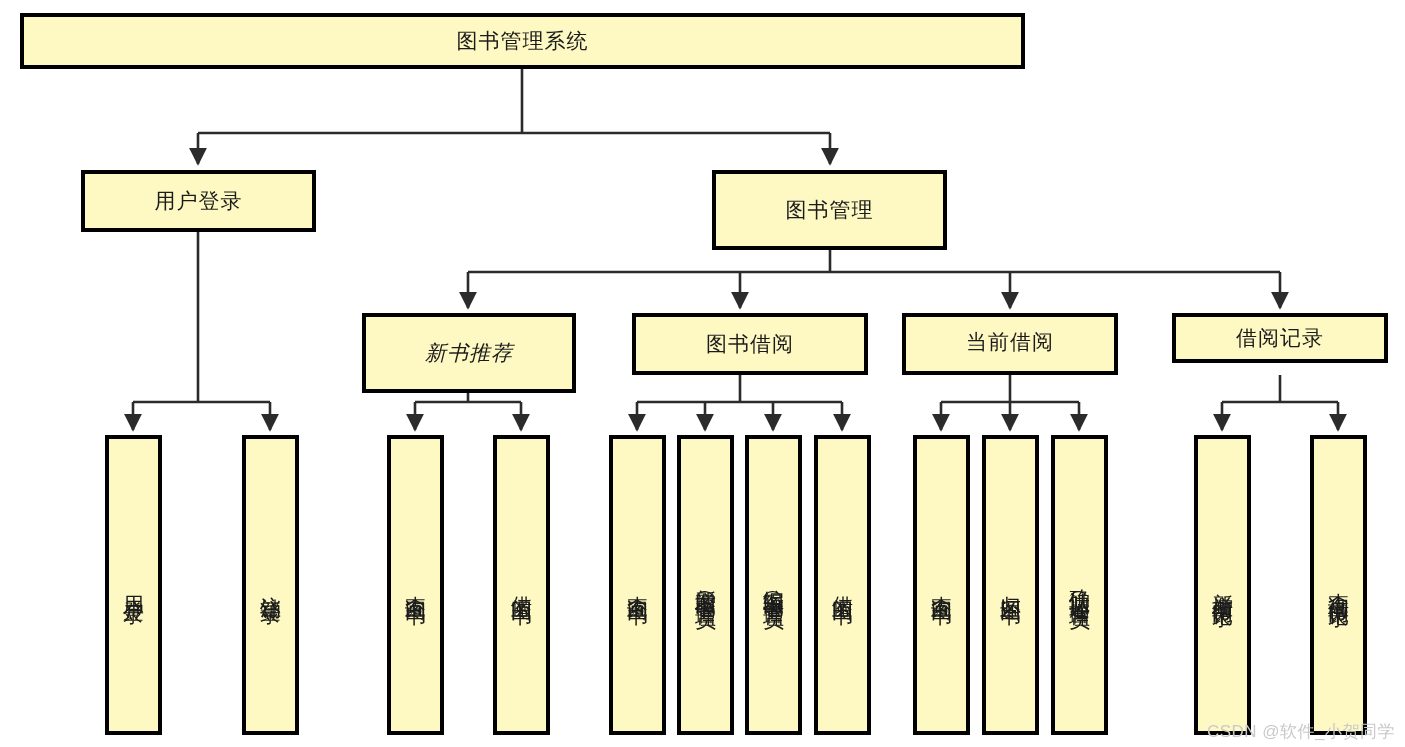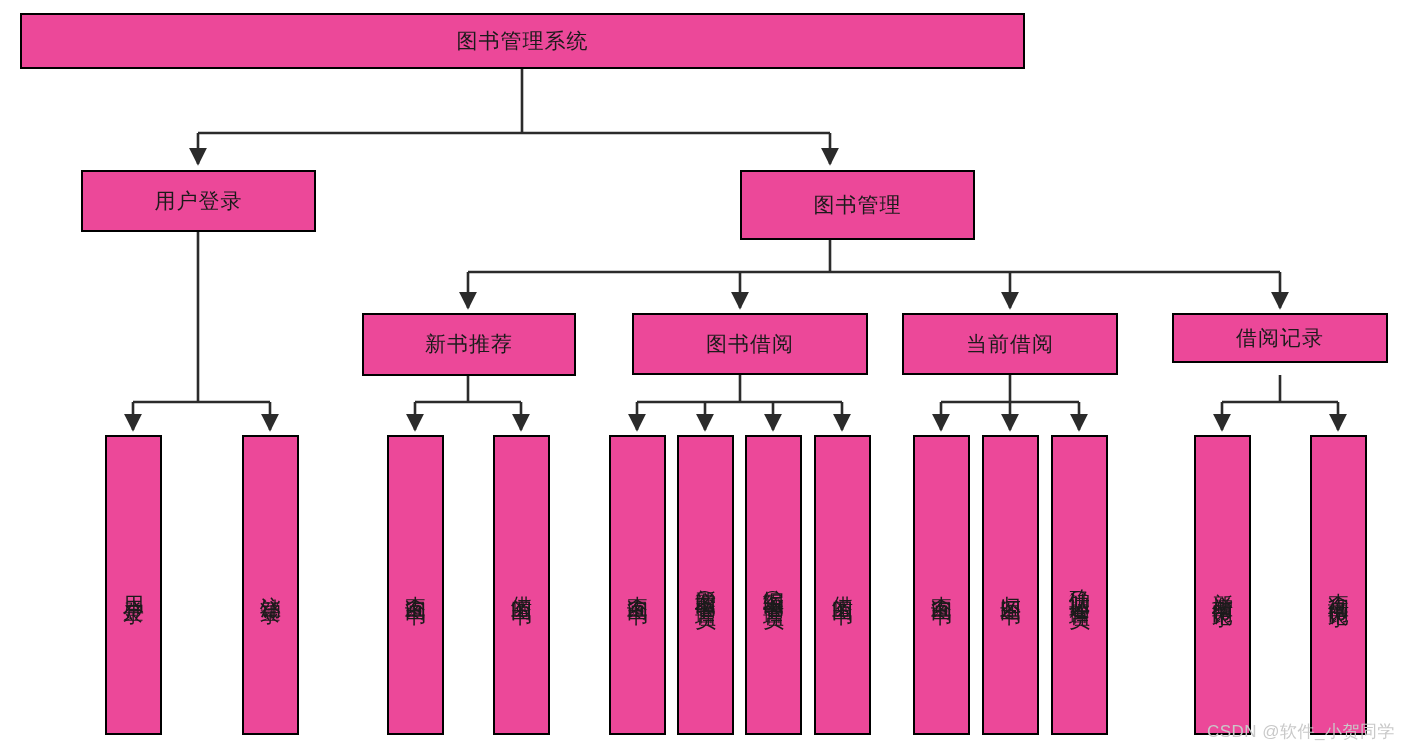--- a/index.html
+++ b/index.html
@@ -8,22 +8,22 @@
     background:#ffffff;
     font-family:"Liberation Sans","DejaVu Sans",sans-serif;
     overflow:hidden;
   }
   #stage{position:relative;width:1405px;height:747px;}
   svg.links{position:absolute;left:0;top:0;width:1405px;height:747px;}
 
   .node{
     position:absolute;
     box-sizing:border-box;
-    background:#ec4899;
-    border:2px solid #000000;
+    background:#fef9c3;
+    border:4px solid #000000;
     display:flex;
     align-items:center;
     justify-content:center;
   }
   .node .lbl{
     color:#1b1b1b;
     font-size:21px;
     line-height:1.25;
     letter-spacing:1px;
     white-space:nowrap;
@@ -103,31 +103,31 @@
     </g>
   </svg>
 
   <div class="node" style="left:20px;top:13px;width:1005px;height:56px;">
     <span class="lbl">图书管理系统</span>
   </div>
 
   <div class="node" style="left:81px;top:170px;width:235px;height:62px;">
     <span class="lbl">用户登录</span>
   </div>
-  <div class="node" style="left:740px;top:170px;width:235px;height:70px;text-align:center;">
+  <div class="node" style="left:712px;top:170px;width:235px;height:80px;text-align:center;">
     <span class="lbl">图书管理</span>
   </div>
 
-  <div class="node" style="left:362px;top:313px;width:214px;height:63px;">
+  <div class="node" style="left:362px;top:313px;width:214px;height:80px;font-style:italic;">
     <span class="lbl">新书推荐</span>
   </div>
   <div class="node" style="left:632px;top:313px;width:236px;height:62px;">
     <span class="lbl">图书借阅</span>
   </div>
-  <div class="node" style="left:902px;top:313px;width:216px;height:62px;">
+  <div class="node" style="left:902px;top:313px;width:216px;height:62px;font-family:Liberation Mono, monospace;">
     <span class="lbl">当前借阅</span>
   </div>
   <div class="node" style="left:1172px;top:313px;width:216px;height:50px;">
     <span class="lbl">借阅记录</span>
   </div>
 
   <div class="node leaf" style="left:105px;top:435px;width:57px;height:300px;">
     <span class="lbl">用户登录</span>
   </div>
   <div class="node leaf" style="left:242px;top:435px;width:57px;height:300px;">

